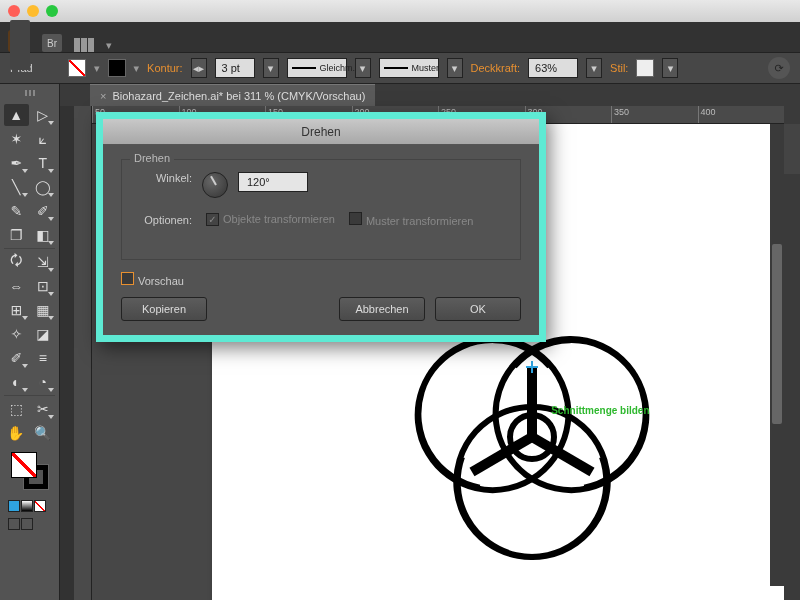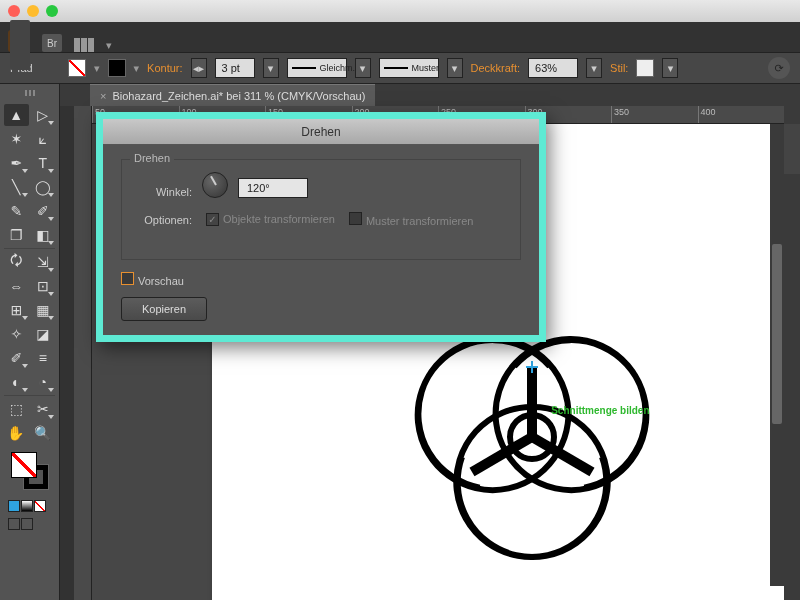--- a/index.html
+++ b/index.html
@@ -46,21 +46,21 @@
 .canvas{position:absolute;left:92px;top:124px;right:16px;bottom:0;background:#474747;overflow:hidden}
 .artboard{position:absolute;left:120px;top:-20px;width:640px;height:640px;background:#fff;box-shadow:2px 2px 6px rgba(0,0,0,.4)}
 .bio{position:absolute;left:50%;top:52%;transform:translate(-50%,-50%)}
 .rside{position:absolute;right:0;top:84px;bottom:0;width:16px;background:#3a3a3a}
 .rtab{width:16px;height:50px;background:#444;margin-top:40px}
 .dialog{position:absolute;left:96px;top:112px;width:450px;background:#535353;border:7px solid #5eead4;box-shadow:4px 6px 18px rgba(0,0,0,.5)}
 .dlg-title{height:26px;background:linear-gradient(#c8c8c8,#a8a8a8);display:flex;align-items:center;justify-content:center;color:#333;font-size:12px;border-bottom:1px solid #555}
 .dlg-body{padding:14px 18px;color:#ccc}
 .fieldset{border:1px solid #444;padding:12px 14px 16px;position:relative;margin-bottom:12px}
 .legend{position:absolute;top:-8px;left:8px;background:#535353;padding:0 4px;color:#bbb}
-.frow{display:flex;align-items:flex-end;gap:10px;margin-bottom:14px}
+.frow{display:flex;align-items:flex-start;gap:10px;margin-bottom:14px}
 .frow .rlbl{width:56px;text-align:right;color:#ccc}
 .dial{width:26px;height:26px;border-radius:50%;background:radial-gradient(circle at 35% 35%,#666,#333);border:1px solid #222;position:relative}
 .dial::after{content:"";position:absolute;width:2px;height:10px;background:#ccc;left:12px;top:2px;transform-origin:bottom;transform:rotate(-30deg)}
 .ninput{background:#e5e5e5;border:1px solid #222;padding:3px 8px;color:#222;width:70px}
 .cb{width:13px;height:13px;border:1px solid #222;background:#3a3a3a;display:inline-flex;align-items:center;justify-content:center;color:#888;font-size:10px;margin-right:4px}
 .cb.on{background:#444}
 .cb.o{border-color:#e89030}
 .opts{display:flex;align-items:center;gap:14px;color:#888}
 .dlg-foot{display:flex;gap:10px;padding-top:6px}
 .btn{background:linear-gradient(#5c5c5c,#4a4a4a);border:1px solid #222;color:#ddd;padding:5px 0;width:86px;text-align:center;border-radius:3px;cursor:pointer}
@@ -269,15 +269,17 @@
       <div class="frow opts" style="margin-bottom:16px">
         <div class="rlbl" style="color:#ccc">Optionen:</div>
         <span><span class="cb on">✓</span><span>Objekte transformieren</span></span>
         <span><span class="cb"></span><span>Muster transformieren</span></span>
       </div>
     </div>
     <div style="margin-bottom:4px"><span class="cb o"></span><span>Vorschau</span></div>
     <div class="dlg-foot">
       <div class="btn">Kopieren</div>
       <div class="spacer"></div>
+      <div class="btn">Abbrechen</div>
+      <div class="btn">OK</div>
     </div>
   </div>
 </div>
 
 </body></html>

